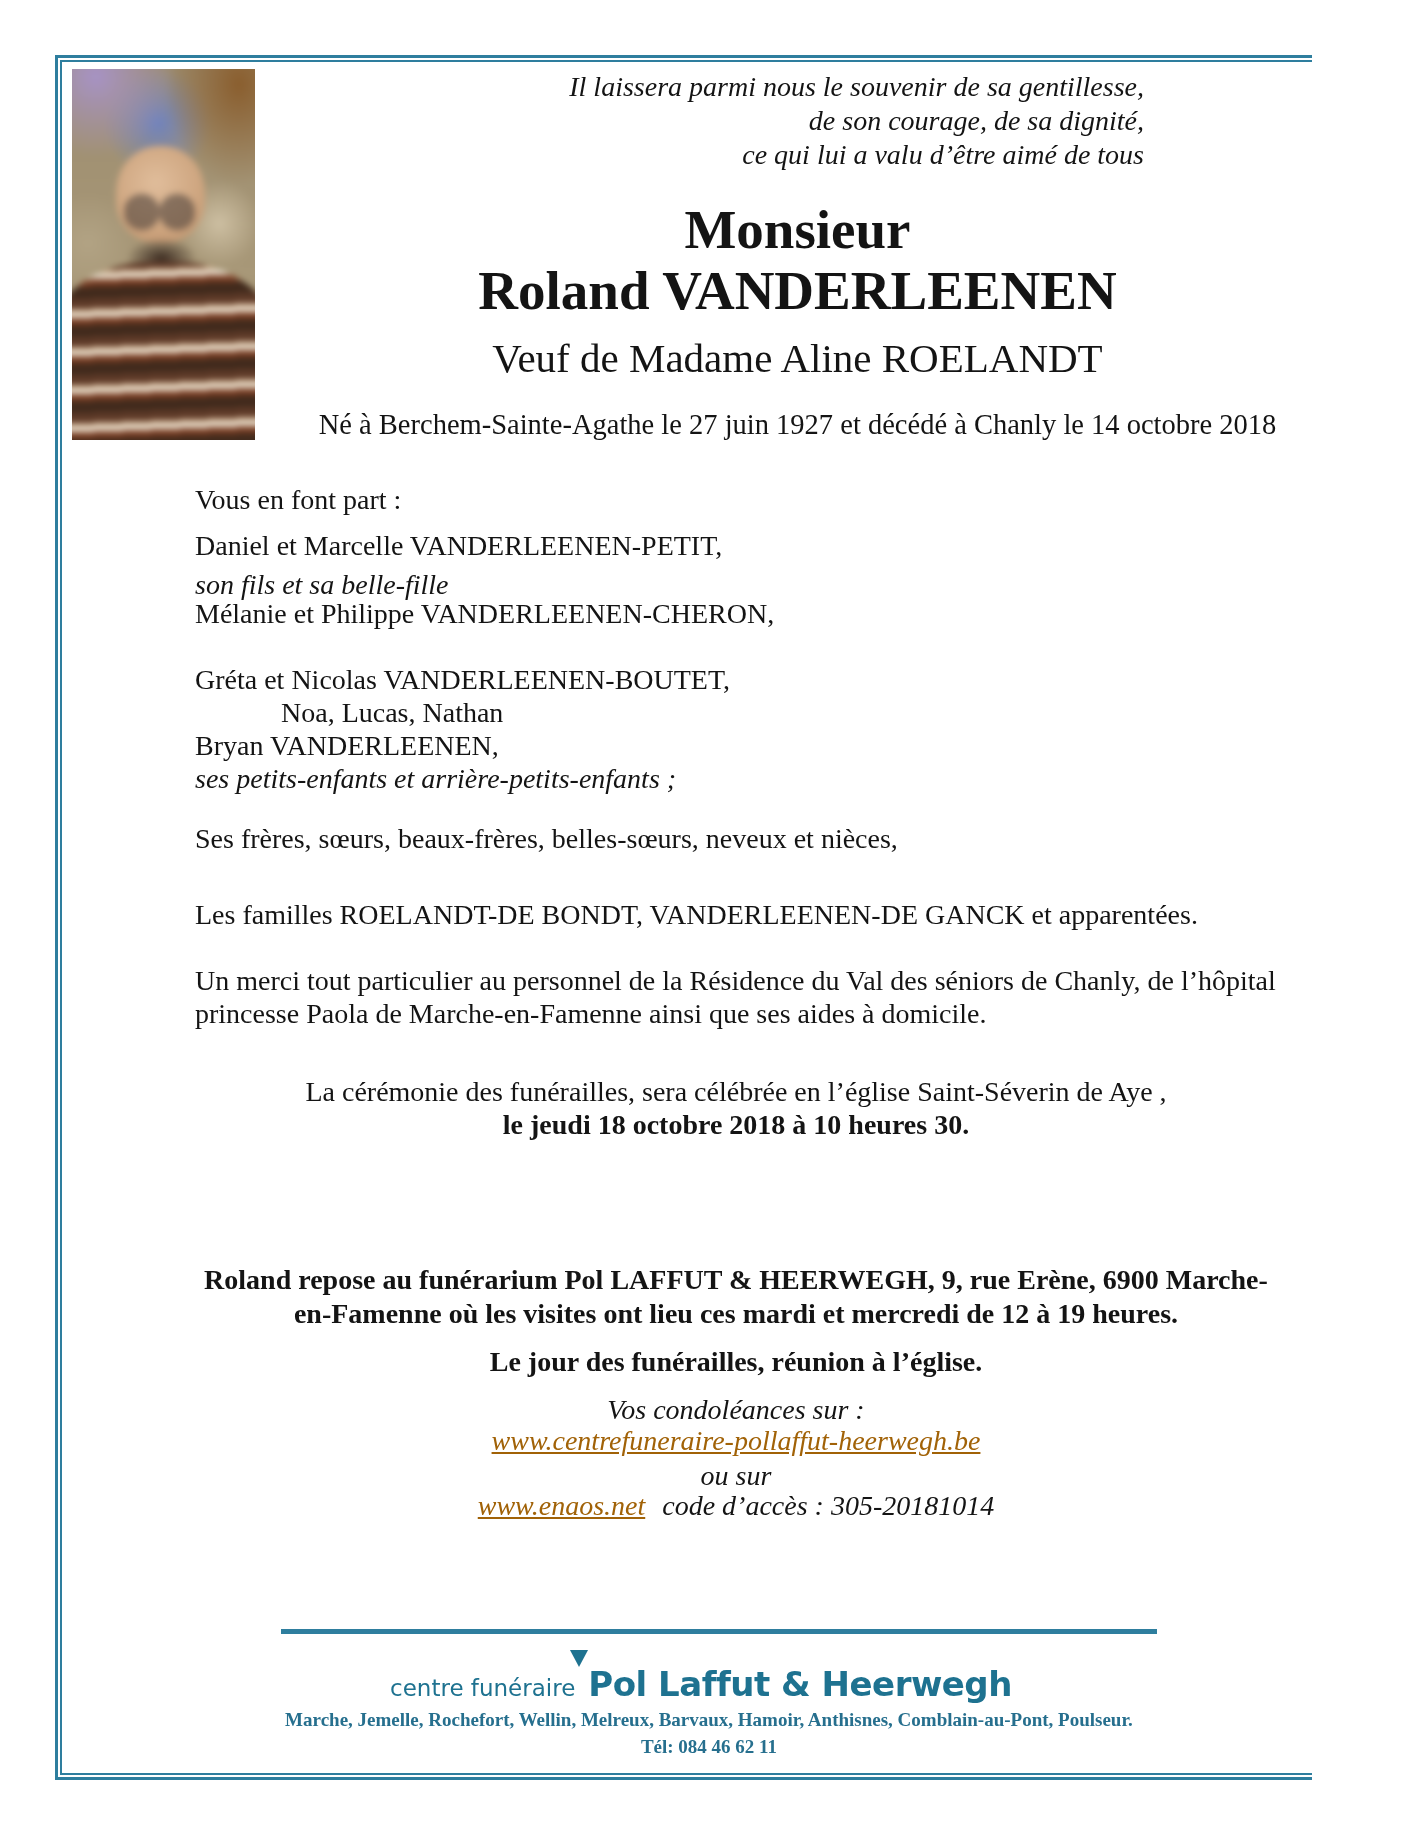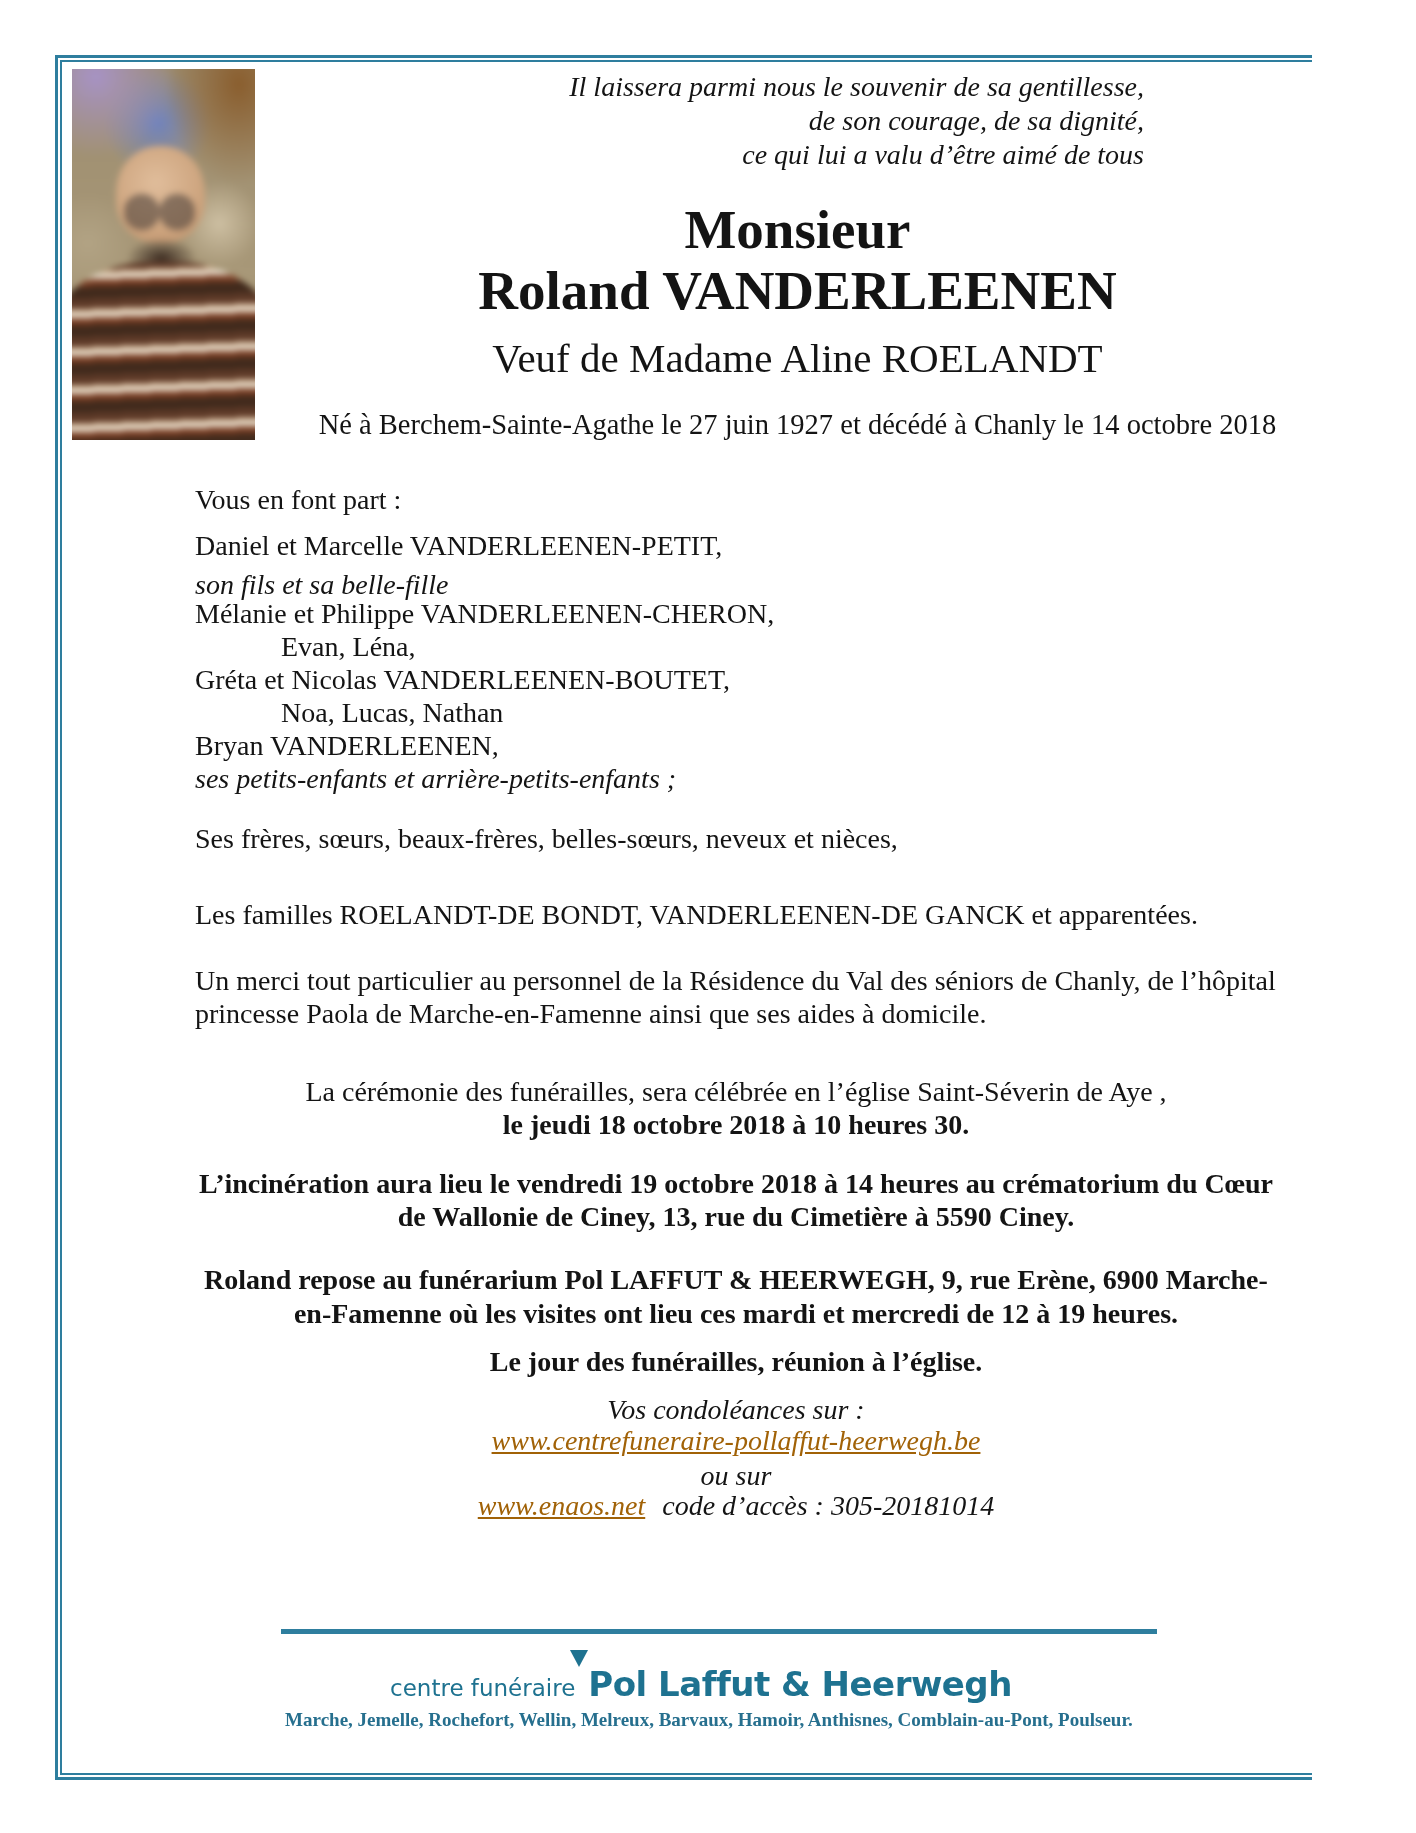--- a/index.html
+++ b/index.html
@@ -93,43 +93,38 @@
     <div class="h-name">Roland VANDERLEENEN</div>
     <div class="h-widower">Veuf de Madame Aline ROELANDT</div>
     <div class="h-birth">Né à Berchem-Sainte-Agathe le 27 juin 1927 et décédé à Chanly le 14 octobre 2018</div>
   </div>
 
   <div class="line" style="top:483px;">Vous en font part :</div>
   <div class="line" style="top:529px;">Daniel et Marcelle VANDERLEENEN-PETIT,</div>
   <div class="line right-i" style="top:568px;">son fils et sa belle-fille</div>
 
   <div class="line" style="top:597px;">Mélanie et Philippe VANDERLEENEN-CHERON,</div>
-  <div class="line indent" style="top:630px;">Evan, Léna,</div>
   <div class="line" style="top:663px;">Gréta et Nicolas VANDERLEENEN-BOUTET,</div>
   <div class="line indent" style="top:696px;">Noa, Lucas, Nathan</div>
   <div class="line" style="top:729px;">Bryan VANDERLEENEN,</div>
   <div class="line right-i" style="top:762px;">ses petits-enfants et arrière-petits-enfants ;</div>
 
   <div class="line" style="top:822px;">Ses frères, sœurs, beaux-frères, belles-sœurs, neveux et nièces,</div>
   <div class="line" style="top:898px;">Les familles ROELANDT-DE BONDT, VANDERLEENEN-DE GANCK et apparentées.</div>
 
   <div class="line" style="top:964px;">
     <div>Un merci tout particulier au personnel de la Résidence du Val des séniors de Chanly, de l’hôpital</div>
     <div>princesse Paola de Marche-en-Famenne ainsi que ses aides à domicile.</div>
   </div>
 
   <div class="line center" style="top:1075px;">
     <div>La cérémonie des funérailles, sera célébrée en l’église Saint-Séverin de Aye ,</div>
     <div class="bold">le jeudi 18 octobre 2018 à 10 heures 30.</div>
   </div>
 
-  <div class="line center bold" style="top:1167px;">
-    <div>L’incinération aura lieu le vendredi 19 octobre 2018 à 14 heures au crématorium du Cœur</div>
-    <div>de Wallonie de Ciney, 13, rue du Cimetière à 5590 Ciney.</div>
-  </div>
 
   <div class="line center bold" style="top:1263px;line-height:34px;">
     <div>Roland repose au funérarium Pol LAFFUT &amp; HEERWEGH, 9, rue Erène, 6900 Marche-</div>
     <div>en-Famenne où les visites ont lieu ces mardi et mercredi de 12 à 19 heures.</div>
   </div>
 
   <div class="line center bold" style="top:1345px;">Le jour des funérailles, réunion à l’église.</div>
 
   <div class="line center cond" style="top:1393px;">Vos condoléances sur :</div>
   <div class="line center" style="top:1424px;">
@@ -141,14 +136,15 @@
     <span class="cond" style="margin-left:10px;">code d’accès : 305-20181014</span>
   </div>
 
 
   <div class="rule"></div>
   <div class="brand">
     <span class="brand-prefix">centre funéraire</span>
     <span class="brand-name">Pol Laffut &amp; Heerwegh<span class="brand-triangle"></span></span>
   </div>
   <div class="towns">Marche, Jemelle, Rochefort, Wellin, Melreux, Barvaux, Hamoir, Anthisnes, Comblain-au-Pont, Poulseur.</div>
+  <div class="tel">Tél: 084 46 62 11</div>
 
 </div>
 
 </body></html>

